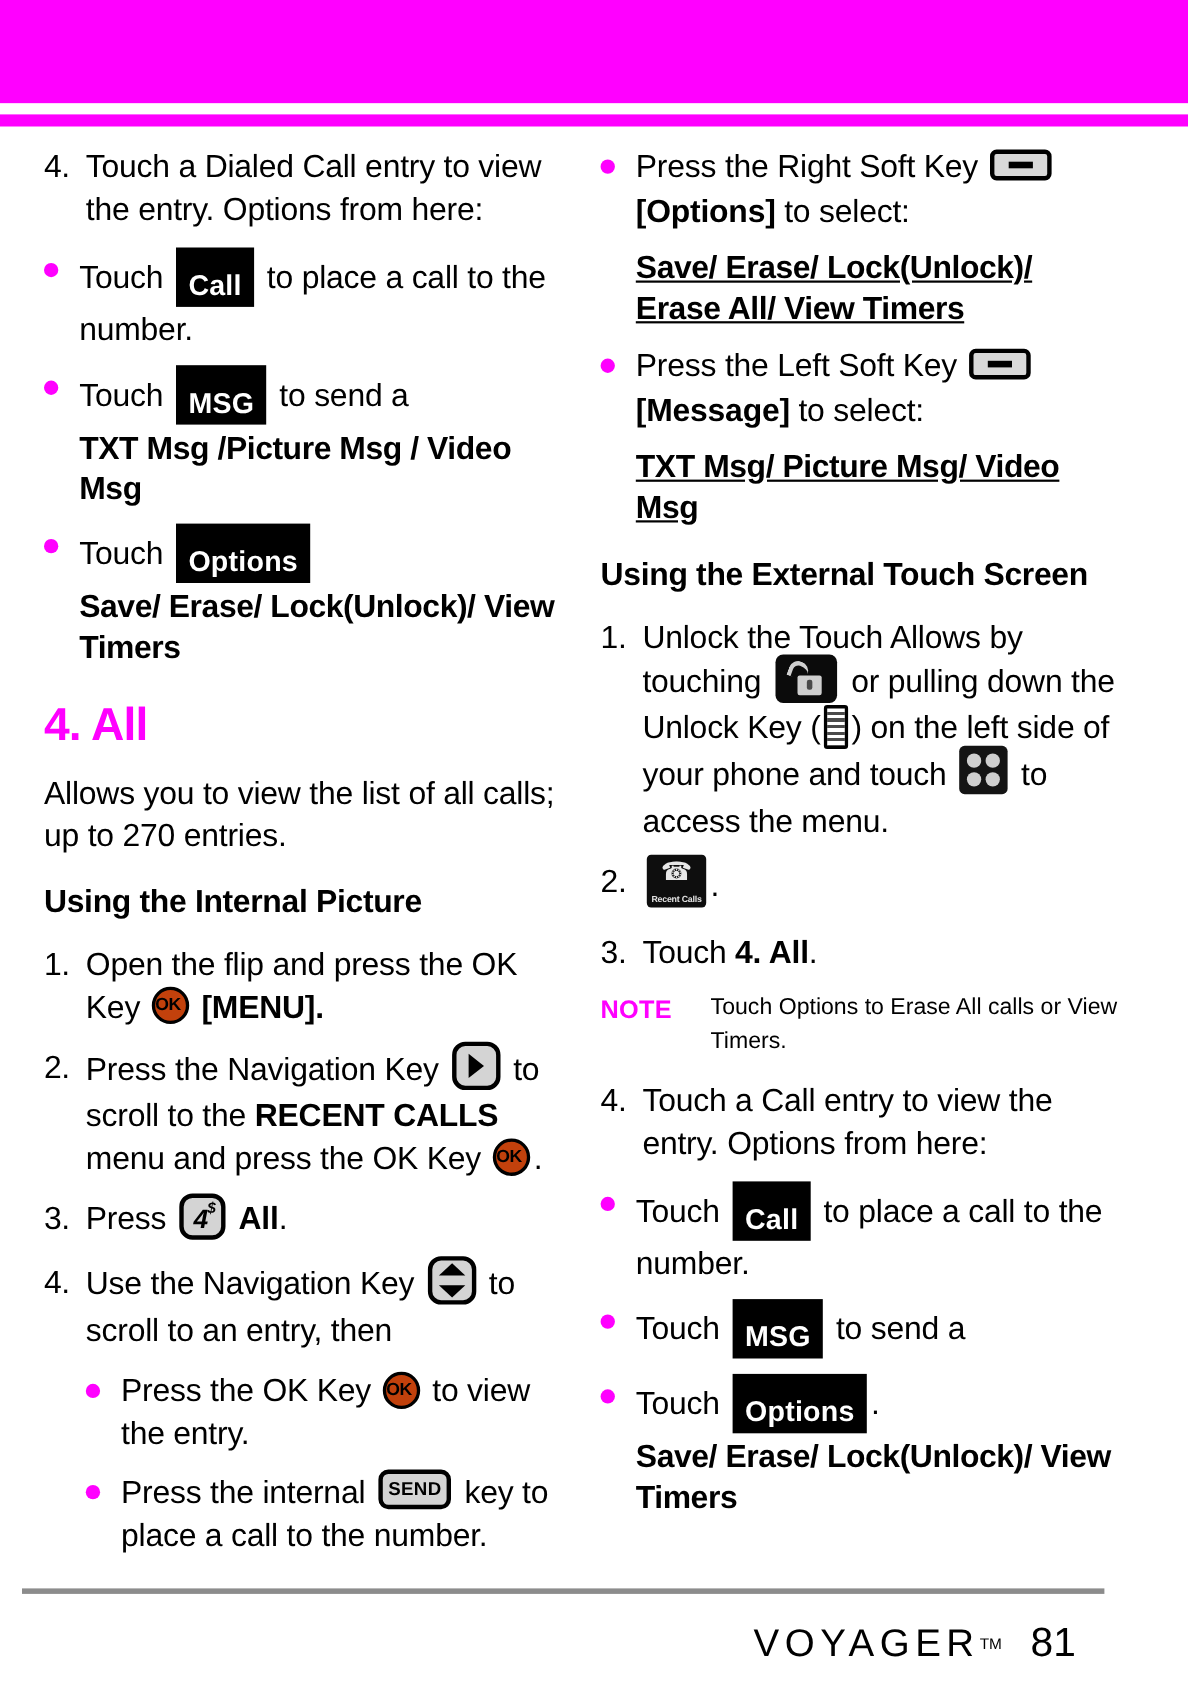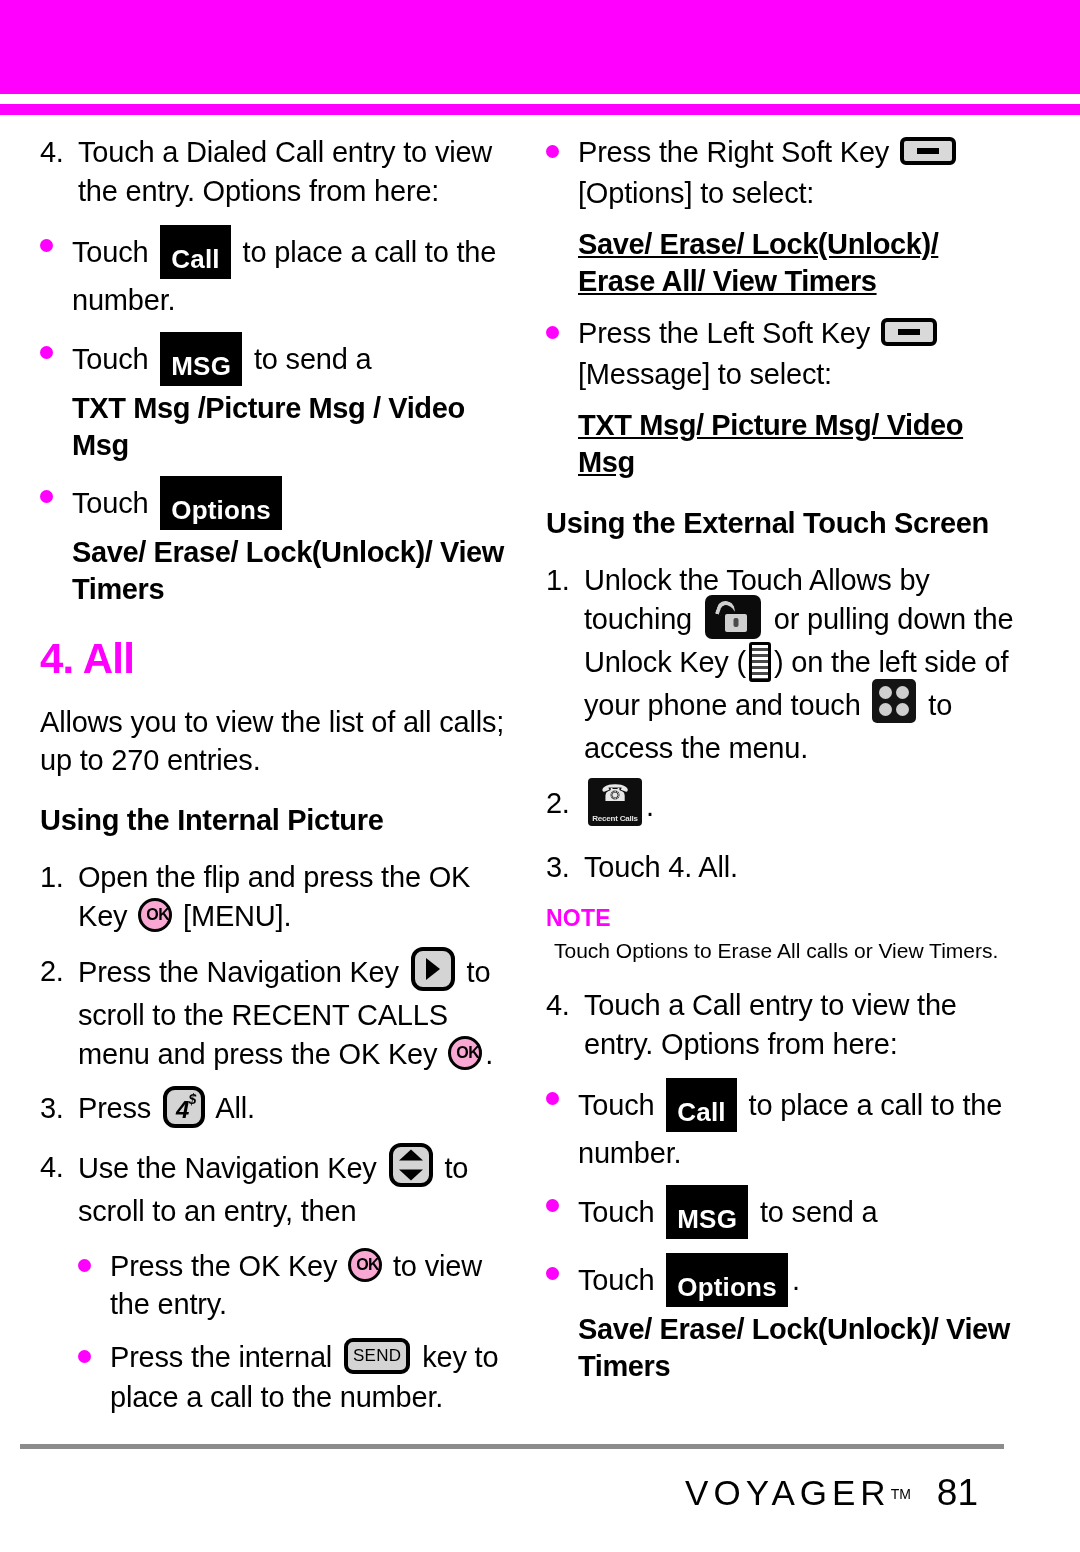--- a/index.html
+++ b/index.html
@@ -76,21 +76,21 @@
 
   .sub-bold {
     font-weight: bold;
     font-size: 29px;
     line-height: 1.28;
     letter-spacing: -0.4px;
     margin: 2px 0 0 0;
   }
   .sub-bold.tight { margin-top: 13px; text-decoration: underline; }
 
-  b, strong { font-weight: normal; }
+  b, strong { font-weight: bold; }
 
   .h-pink {
     color: #ff00ff;
     font-weight: bold;
     font-size: 42px;
     letter-spacing: -0.8px;
     margin: 28px 0 20px 0;
     line-height: 1.1;
   }
   .para {
@@ -107,21 +107,20 @@
     line-height: 1.3;
   }
 
   
   .note {
     display: flex;
     align-items: flex-start;
     margin: 14px 0 20px 0;
     font-size: 21px;
     line-height: 1.45;
-    flex-direction: column;
   }
   .note .note-tag {
     flex: 0 0 auto;
     color: #ff00ff;
     font-weight: bold;
     font-size: 23px;
     letter-spacing: 0.2px;
     width: 92px;
   }
   .note .note-body { flex: 1 1 auto; padding-left: 8px; }
@@ -163,26 +162,26 @@
     background: #000;
   }
 
   
   .okkey {
     display: inline-block;
     vertical-align: middle;
     width: 34px; height: 34px;
     border: 3px solid #000;
     border-radius: 50%;
-    background: #f9a8d4;
+    background: #c2410c;
     color: #000;
     font-weight: bold;
     font-size: 16px;
     line-height: 28px;
-    text-align: right;
+    text-align: left;
     letter-spacing: -0.5px;
     margin: 0 3px;
     position: relative;
     top: -3px;
   }
 
   
   .navkey {
     display: inline-block;
     vertical-align: middle;
@@ -254,21 +253,21 @@
   
   .sendkey {
     display: inline-block;
     vertical-align: middle;
     min-width: 60px;
     height: 36px;
     border: 4px solid #000;
     border-radius: 9px;
     background: #d4d4d4;
     color: #000;
-    font-weight: normal;
+    font-weight: bold;
     font-size: 17px;
     line-height: 28px;
     text-align: center;
     letter-spacing: 0.3px;
     padding: 0 5px;
     margin: 0 4px;
     position: relative;
     top: -4px;
   }
 

